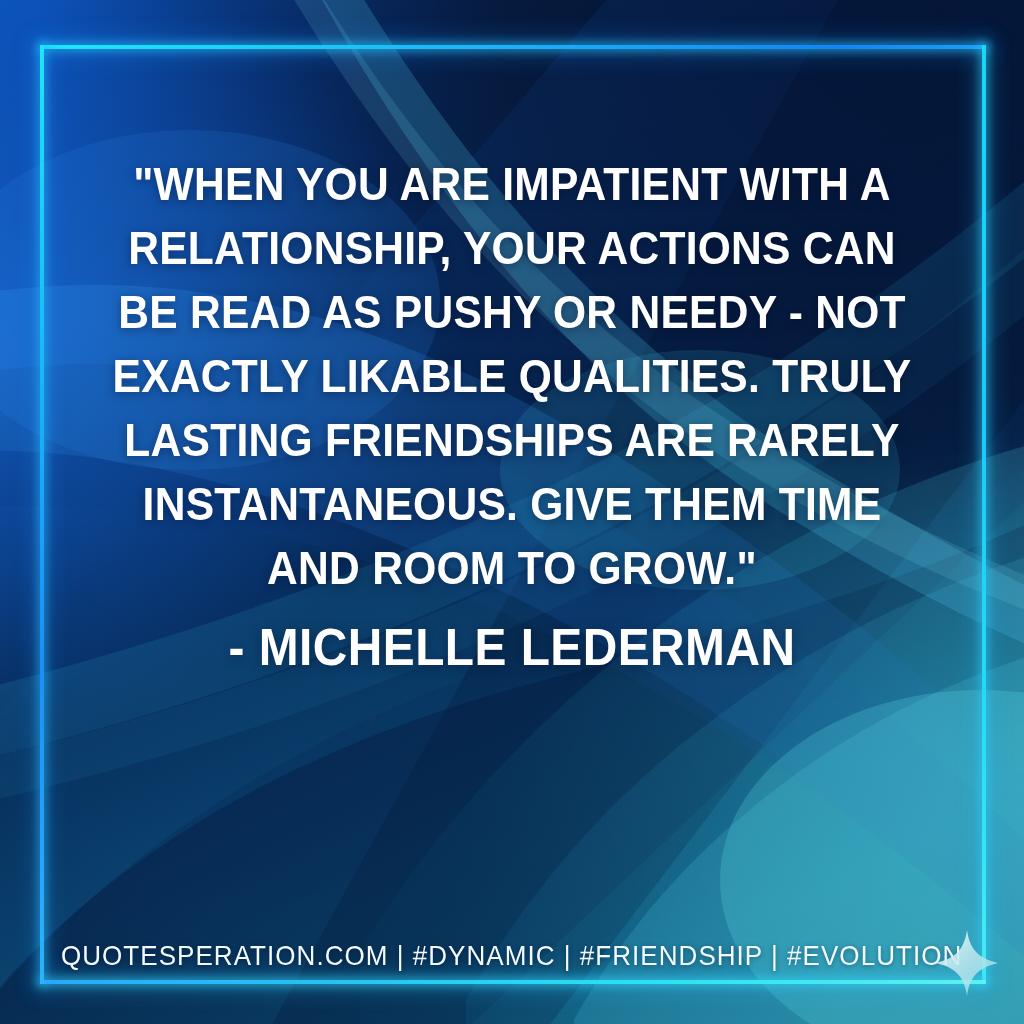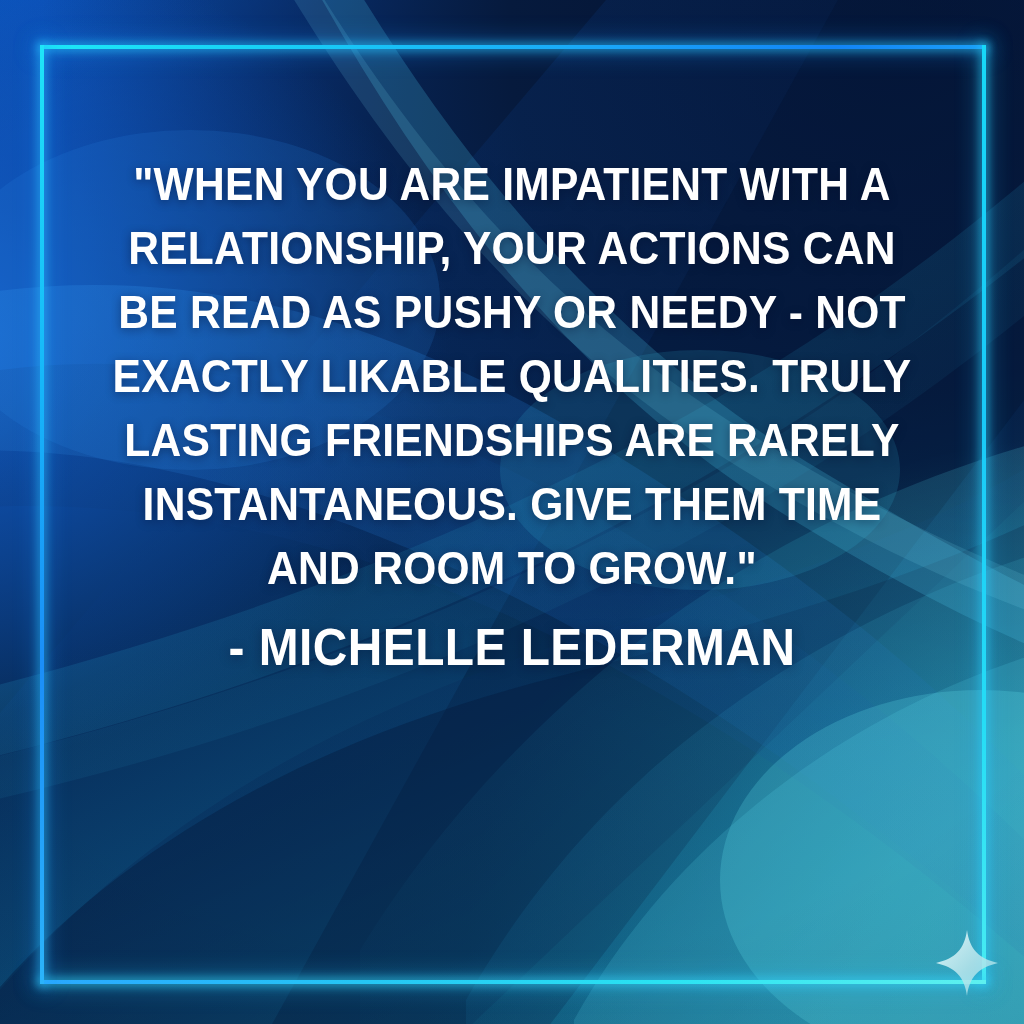--- a/index.html
+++ b/index.html
@@ -199,20 +199,23 @@
   <div class="quote">"WHEN YOU ARE IMPATIENT WITH A
 RELATIONSHIP, YOUR ACTIONS CAN
 BE READ AS PUSHY OR NEEDY - NOT
 EXACTLY LIKABLE QUALITIES. TRULY
 LASTING FRIENDSHIPS ARE RARELY
 INSTANTANEOUS. GIVE THEM TIME
 AND ROOM TO GROW."</div>
 
   <div class="attribution">- MICHELLE LEDERMAN</div>
 
+  <div class="footer">
+    <span class="footer-text">QUOTESPERATION.COM | #DYNAMIC | #FRIENDSHIP | #EVOLUTION</span>
+  </div>
 
   <svg class="sparkle" viewBox="0 0 62 66" aria-hidden="true">
     <defs>
       <linearGradient id="spk" x1="0" y1="0" x2="1" y2="1">
         <stop offset="0%" stop-color="#eafbfd" stop-opacity="0.95"></stop>
         <stop offset="55%" stop-color="#b9e6ec" stop-opacity="0.85"></stop>
         <stop offset="100%" stop-color="#9fdde6" stop-opacity="0.78"></stop>
       </linearGradient>
     </defs>
     <path d="M31 0 C33.5 19 42.8 28.6 62 33 C42.8 37.4 33.5 47 31 66 C28.5 47 19.2 37.4 0 33 C19.2 28.6 28.5 19 31 0 Z" fill="url(#spk)"></path>

